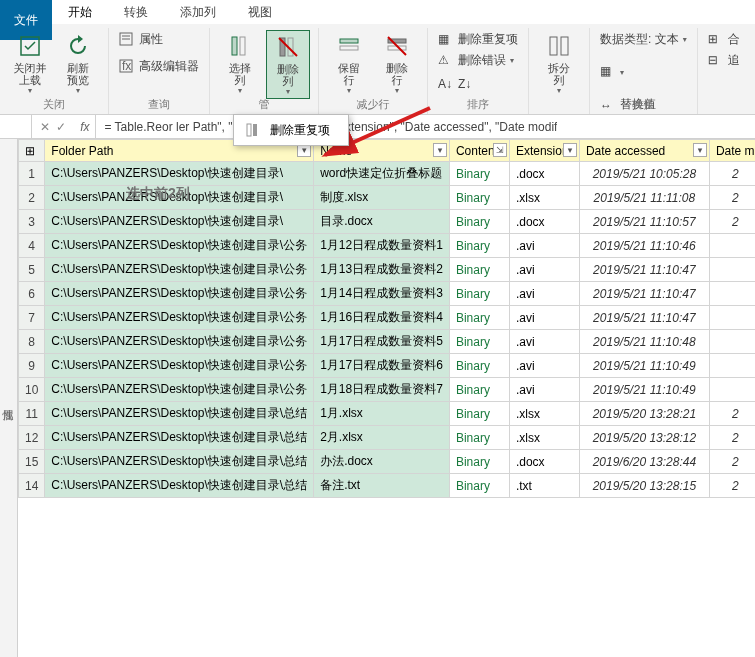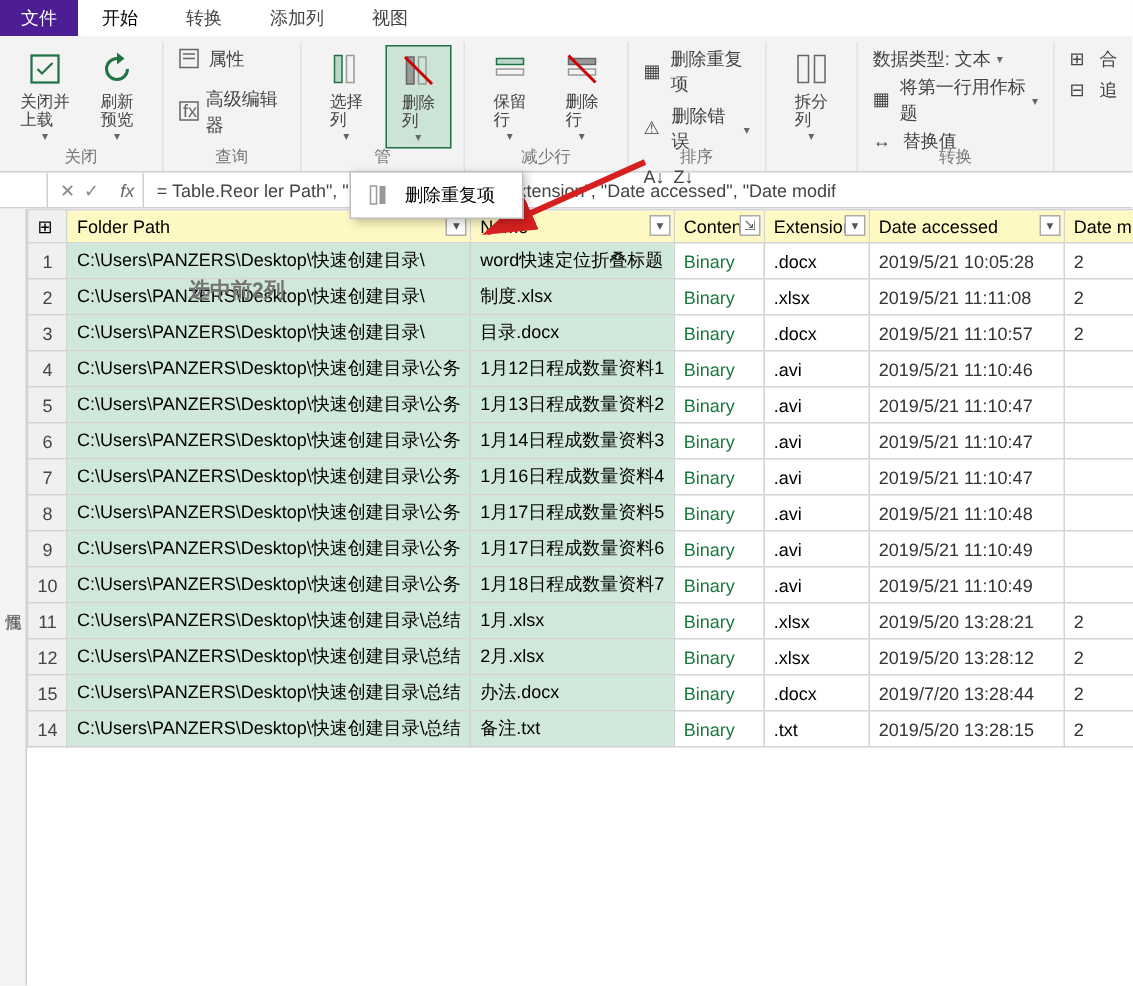--- a/index.html
+++ b/index.html
@@ -1,26 +1,26 @@
 <!DOCTYPE html>
 <html><head>
 <meta charset="utf-8">
 <style>
 *{box-sizing:border-box;margin:0;padding:0;font-family:"Microsoft YaHei","Segoe UI",sans-serif;font-size:12px}
 body{background:#fff;width:755px;height:657px;overflow:hidden;position:relative}
 .ribbon{background:#f3f3f3;border-bottom:1px solid #d0d0d0}
 .tabbar{display:flex;height:24px;background:#fff}
-.tab-file{background:#4c1d95;color:#fff;padding:4px 14px;display:flex;align-items:center}
+.tab-file{background:#0369a1;color:#fff;padding:20px 14px;display:flex;align-items:center}
 .tab{padding:4px 16px;color:#444;cursor:pointer;display:flex;align-items:center}
 .tab.active{color:#000000;font-weight:500}
 .ribbon-body{display:flex;height:90px;padding-top:4px}
 .group{border-right:1px solid #e0e0e0;padding:2px 8px 0;display:flex;flex-direction:column;justify-content:space-between}
 .group-label{text-align:center;color:#777;font-size:11px;padding-bottom:2px}
 .group-content{display:flex;gap:4px;align-items:flex-start;height:66px}
-.bigbtn{display:flex;flex-direction:column;align-items:center;width:44px;text-align:left;cursor:pointer;padding:2px}
+.bigbtn{display:flex;flex-direction:column;align-items:center;width:44px;text-align:center;cursor:pointer;padding:2px}
 .bigbtn.highlighted{background:#cce4d6;border:1px solid #217346}
 .bigbtn .ic{width:28px;height:28px;display:flex;align-items:center;justify-content:center}
 .bigbtn .lbl{font-size:11px;line-height:12px;color:#444;margin-top:2px}
 .smallbtn{display:flex;align-items:center;gap:4px;cursor:pointer;padding:1px 2px;font-size:11px;color:#444}
 .smallbtn .ic{width:16px;height:16px}
 .arrow-drop{font-size:8px;color:#666}
 .formula-bar{display:flex;height:24px;border-bottom:1px solid #d0d0d0;align-items:center}
 .fb-left{width:32px;border-right:1px solid #d0d0d0;height:100%}
 .fb-btns{display:flex;gap:6px;padding:0 8px;color:#888}
 .fb-fx{font-style:italic;color:#666;padding:0 6px;border-right:1px solid #d0d0d0;height:100%;display:flex;align-items:center}
@@ -33,21 +33,21 @@
 .left-gutter{width:18px;background:#f3f3f3;border-right:1px solid #d0d0d0;writing-mode:vertical-lr;text-align:center;font-size:11px;color:#666;padding-top:4px}
 .table-wrap{flex:1;overflow:auto}
 table{border-collapse:collapse;width:100%}
 th,td{border:1px solid #d4d4d4;padding:3px 6px;height:22px;white-space:nowrap;text-align:left;font-size:12px}
 th{background:#fef9c3;font-weight:normal;position:relative}
 th .dd{position:absolute;right:2px;top:3px;width:14px;height:14px;border:1px solid #aaa;background:#fff;font-size:9px;display:flex;align-items:center;justify-content:center;color:#555}
 .rownum{background:#eef1ee;text-align:center;width:28px;color:#444}
 .corner{background:#eef1ee;width:28px}
 td.sel{background:#cfe8da}
 .annotation{position:absolute;left:126px;top:185px;color:#737373;font-size:14px;font-weight:700;z-index:8;pointer-events:none}
-td.num{text-align:left;color:#333}
+td.num{text-align:center;font-style:italic;color:#333}
 svg{display:block}
 </style>
 </head>
 <body>
 
 <div class="ribbon">
   <div class="tabbar">
     <div class="tab-file">文件</div>
     <div class="tab active">开始</div>
     <div class="tab">转换</div>
@@ -200,28 +200,27 @@
             </span>
           <span class="lbl" style="white-space:pre-line">拆分
 列</span>
           <span class="arrow-drop">▾</span>
         </div>
       </div>
       <div class="group-label"></div>
     </div>
 
     <div class="group">
-      <div class="group-content" style="flex-direction:column;gap:0;align-items:flex-start">
+      <div class="group-content" style="flex-direction:column;gap:14px;align-items:flex-start">
         <div class="smallbtn">
             <span>数据类型: 文本</span>
             <span class="arrow-drop">▾</span>
           </div>
         <div class="smallbtn">
             <span class="ic">▦</span>
-            <span>将第一行用作标题</span>
             <span class="arrow-drop">▾</span>
           </div>
         <div class="smallbtn">
             <span class="ic">↔</span>
             <span>替换值</span>
           </div>
       </div>
       <div class="group-label">转换</div>
     </div>
 
@@ -397,21 +396,21 @@
             <td>.xlsx</td>
             <td class="num">2019/5/20 13:28:12</td>
             <td class="num">2</td>
           </tr>
           <tr>
             <td class="rownum">15</td>
             <td class="sel">C:\Users\PANZERS\Desktop\快速创建目录\总结</td>
             <td class="sel">办法.docx</td>
             <td style="color:#1a7a3e">Binary</td>
             <td>.docx</td>
-            <td class="num">2019/7/20 13:28:44</td>
+            <td class="num">2019/6/20 13:28:44</td>
             <td class="num">2</td>
           </tr>
           <tr>
             <td class="rownum">14</td>
             <td class="sel">C:\Users\PANZERS\Desktop\快速创建目录\总结</td>
             <td class="sel">备注.txt</td>
             <td style="color:#1a7a3e">Binary</td>
             <td>.txt</td>
             <td class="num">2019/5/20 13:28:15</td>
             <td class="num">2</td>

